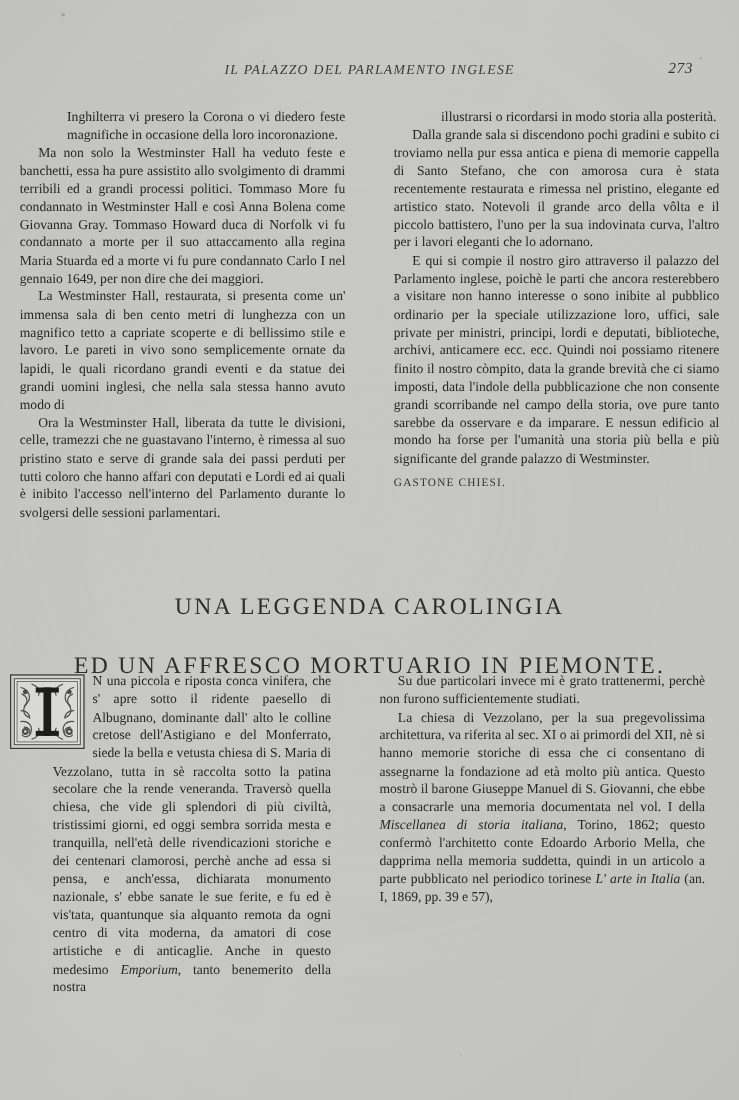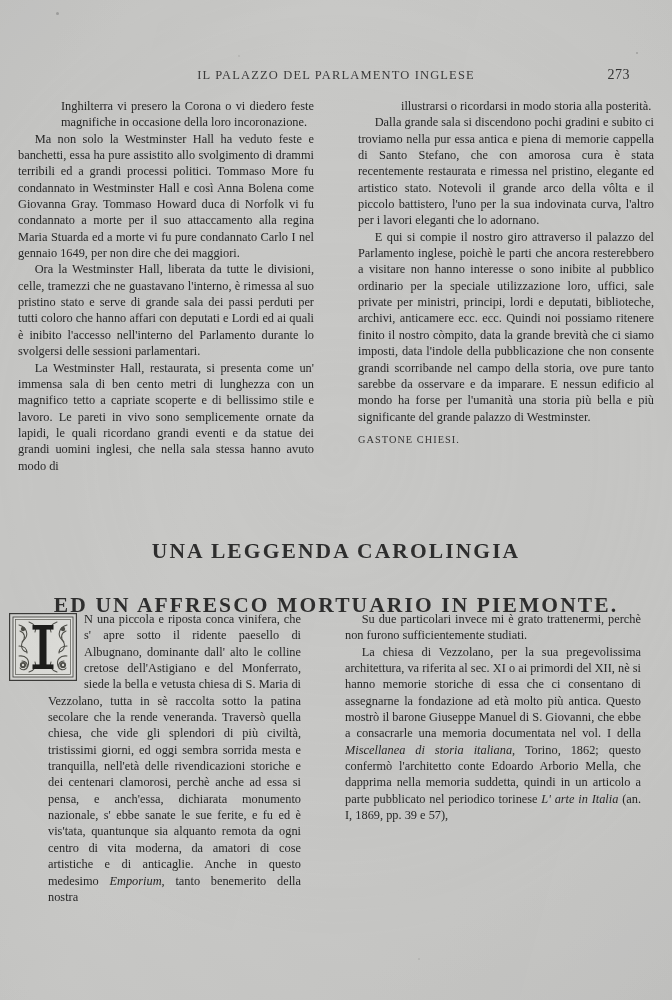--- a/index.html
+++ b/index.html
@@ -36,24 +36,25 @@
   .page {
     position: absolute;
     left: 0; top: 0;
     width: 672px;
     height: 1000px;
   }
 
   
   .running-head {
     position: absolute;
-    top: 68px;
+    top: 56px;
     left: 18px;
     right: 18px;
     height: 20px;
+    font-style: italic;
   }
   .rh-title {
     position: absolute;
     left: 0; right: 0;
     text-align: center;
     font-size: 12.5px;
     letter-spacing: 1.15px;
     color: #3a3a3a;
     font-variant: small-caps;
     text-transform: uppercase;
@@ -102,21 +103,20 @@
   }
 
   
   .article-title {
     position: absolute;
     top: 536px;
     left: 18px;
     width: 636px;
     text-align: center;
     color: #2e2e2e;
-    font-weight: bold;
   }
   .article-title .line1 {
     font-size: 21.5px;
     letter-spacing: 2.1px;
     text-transform: uppercase;
     line-height: 30px;
     white-space: nowrap;
   }
   .article-title .line2 {
     font-size: 21.5px;
@@ -155,22 +155,22 @@
   <div class="running-head">
     <div class="rh-title">Il palazzo del parlamento inglese</div>
     <div class="rh-folio">273</div>
   </div>
 
   <div class="cols">
 
     <div class="col left">
       <p class="body noindent">Inghilterra vi presero la Corona o vi diedero feste magnifiche in occasione della loro incoronazione.</p>
       <p class="body">Ma non solo la Westminster Hall ha veduto feste e banchetti, essa ha pure assistito allo svolgimento di drammi terribili ed a grandi processi politici. Tommaso More fu condannato in Westminster Hall e così Anna Bolena come Giovanna Gray. Tommaso Howard duca di Norfolk vi fu condannato a morte per il suo attaccamento alla regina Maria Stuarda ed a morte vi fu pure condannato Carlo I nel gennaio 1649, per non dire che dei maggiori.</p>
+      <p class="body">La Westminster Hall, restaurata, si presenta come un' immensa sala di ben cento metri di lunghezza con un magnifico tetto a capriate scoperte e di bellissimo stile e lavoro. Le pareti in vivo sono semplicemente ornate da lapidi, le quali ricordano grandi eventi e da statue dei grandi uomini inglesi, che nella sala stessa hanno avuto modo di</p>
       <p class="body">Ora la Westminster Hall, liberata da tutte le divisioni, celle, tramezzi che ne guastavano l'interno, è rimessa al suo pristino stato e serve di grande sala dei passi perduti per tutti coloro che hanno affari con deputati e Lordi ed ai quali è inibito l'accesso nell'interno del Parlamento durante lo svolgersi delle sessioni parlamentari.</p>
-      <p class="body">La Westminster Hall, restaurata, si presenta come un' immensa sala di ben cento metri di lunghezza con un magnifico tetto a capriate scoperte e di bellissimo stile e lavoro. Le pareti in vivo sono semplicemente ornate da lapidi, le quali ricordano grandi eventi e da statue dei grandi uomini inglesi, che nella sala stessa hanno avuto modo di</p>
     </div>
 
     <div class="col right">
       <p class="body noindent">illustrarsi o ricordarsi in modo storia alla posterità.</p>
       <p class="body">Dalla grande sala si discendono pochi gradini e subito ci troviamo nella pur essa antica e piena di memorie cappella di Santo Stefano, che con amorosa cura è stata recentemente restaurata e rimessa nel pristino, elegante ed artistico stato. Notevoli il grande arco della vôlta e il piccolo battistero, l'uno per la sua indovinata curva, l'altro per i lavori eleganti che lo adornano.</p>
       <p class="body">E qui si compie il nostro giro attraverso il palazzo del Parlamento inglese, poichè le parti che ancora resterebbero a visitare non hanno interesse o sono inibite al pubblico ordinario per la speciale utilizzazione loro, uffici, sale private per ministri, principi, lordi e deputati, biblioteche, archivi, anticamere ecc. ecc. Quindi noi possiamo ritenere finito il nostro còmpito, data la grande brevità che ci siamo imposti, data l'indole della pubblicazione che non consente grandi scorribande nel campo della storia, ove pure tanto sarebbe da osservare e da imparare. E nessun edificio al mondo ha forse per l'umanità una storia più bella e più significante del grande palazzo di Westminster.</p>
       <p class="byline">Gastone Chiesi.</p>
     </div>
 
     <div class="clear"></div>

